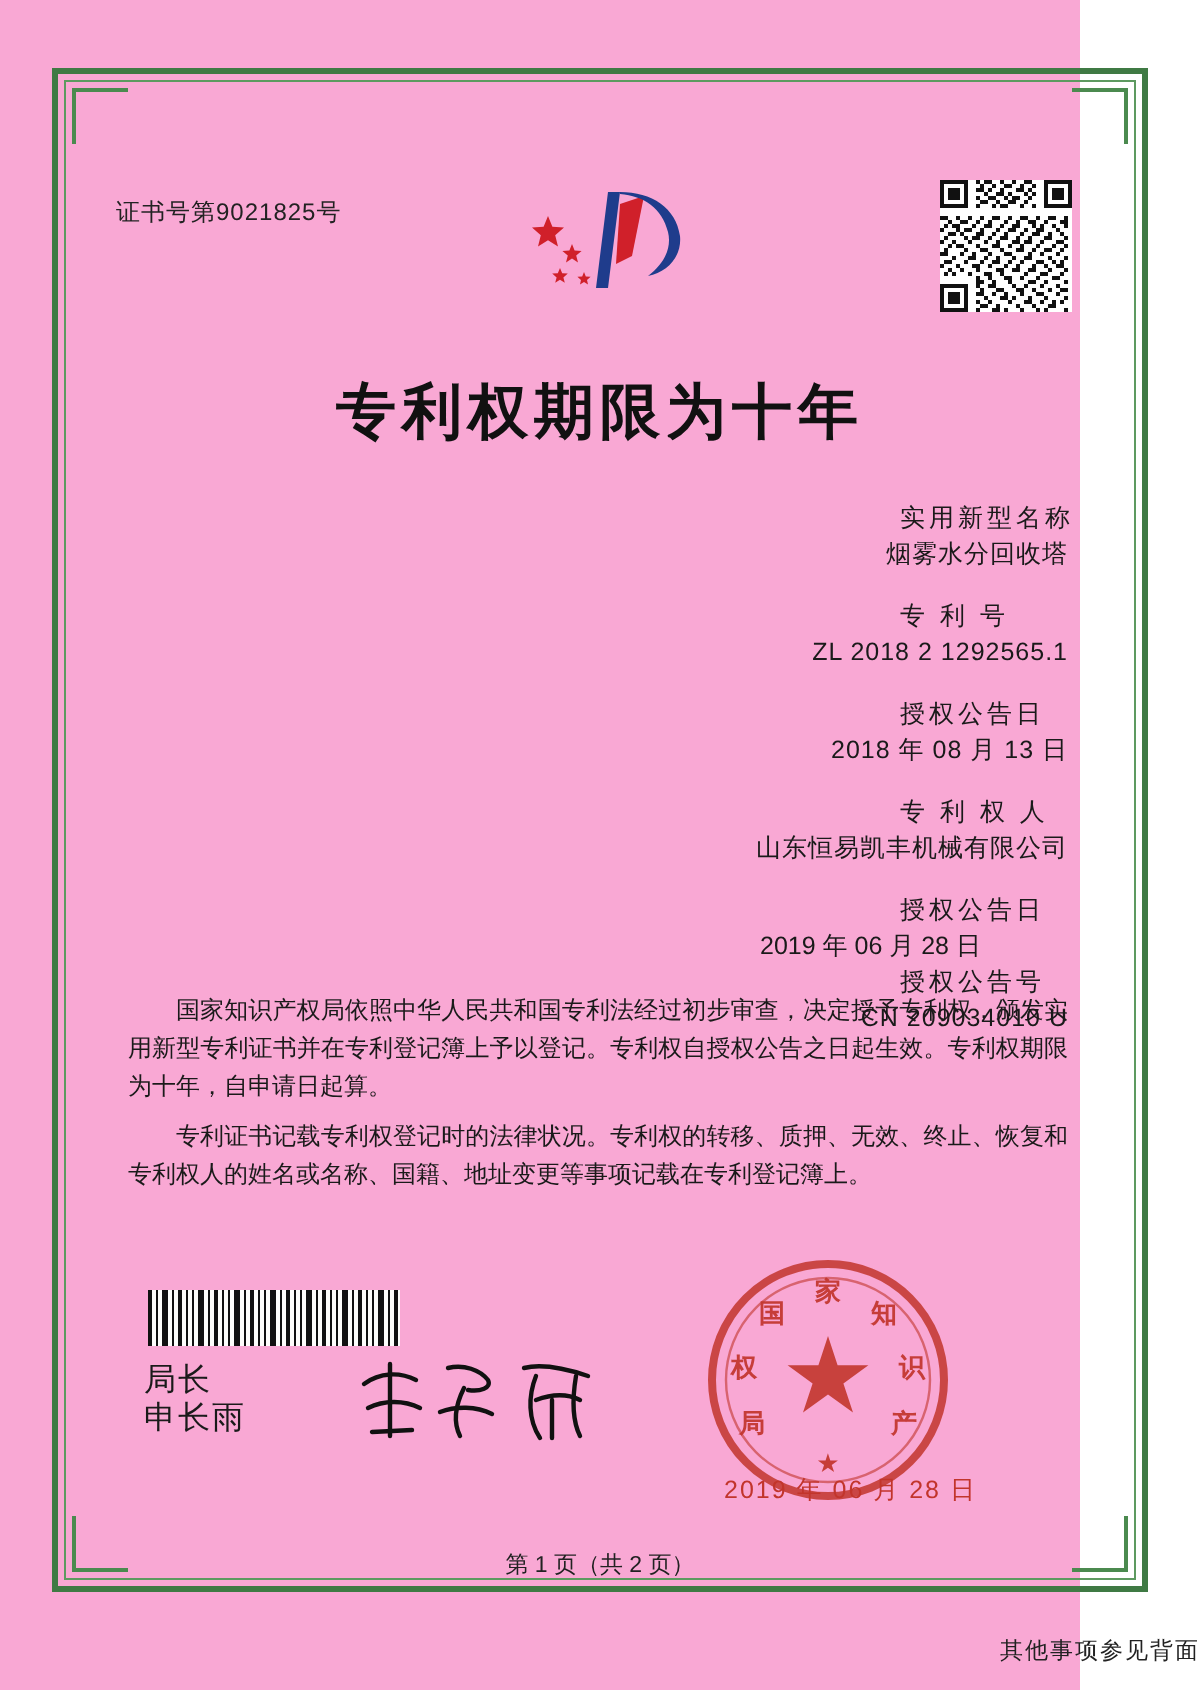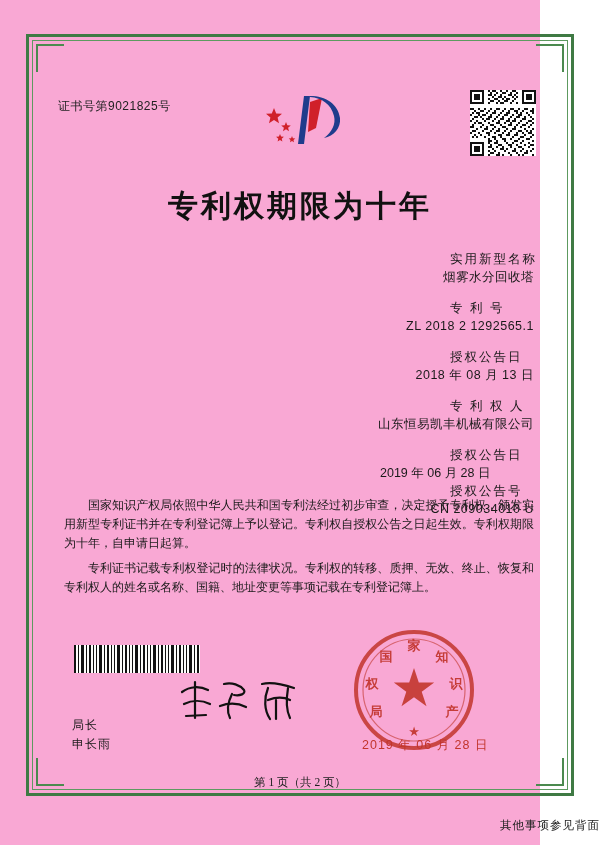--- a/index.html
+++ b/index.html
@@ -150,22 +150,22 @@
   
   .seal {
     position: absolute;
     left: 352px; top: 628px;
     width: 124px; height: 124px;
   }
 
   
   .sig-label {
     position: absolute;
-    left: 72px; top: 716px;
-    font-size: 12px;
+    left: 72px; top: 681px;
+    font-size: 16px;
     line-height: 19px;
     letter-spacing: 1px;
     color: #1a1a1a;
   }
   .sig-hand {
     position: absolute;
     left: 176px; top: 676px;
     width: 130px; height: 48px;
   }
   .seal-date {
@@ -177,21 +177,20 @@
   }
 
   
   .page-num {
     position: absolute;
     left: 0; top: 775px;
     width: 600px;
     text-align: center;
     font-size: 11.5px;
     color: #222;
-    font-family: Liberation Serif, serif;
   }
   .back-note {
     position: absolute;
     left: 0; top: 818px;
     width: 600px;
     text-align: right;
     font-size: 11.5px;
     color: #222;
     letter-spacing: 1px;
   }

